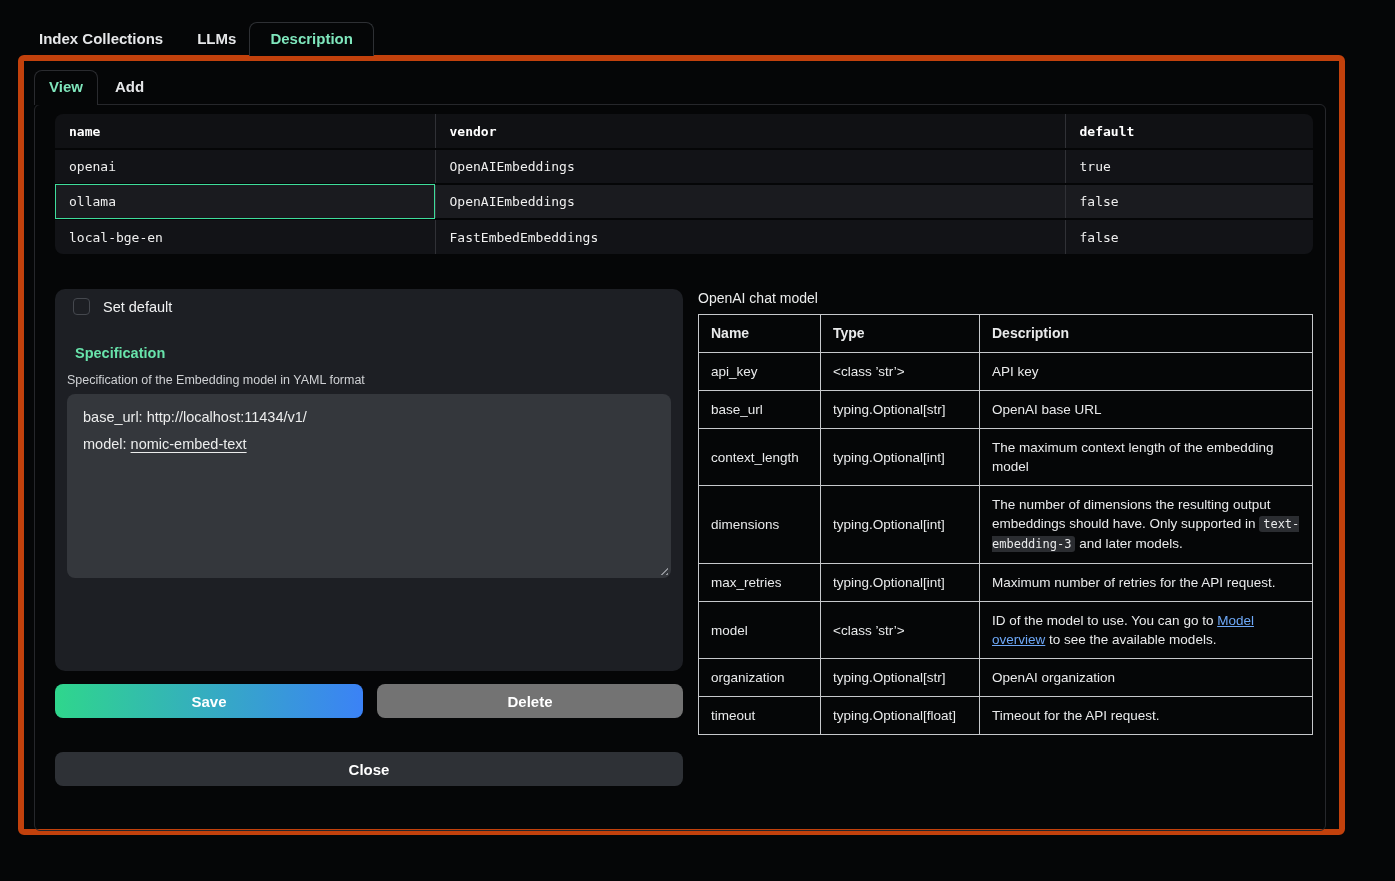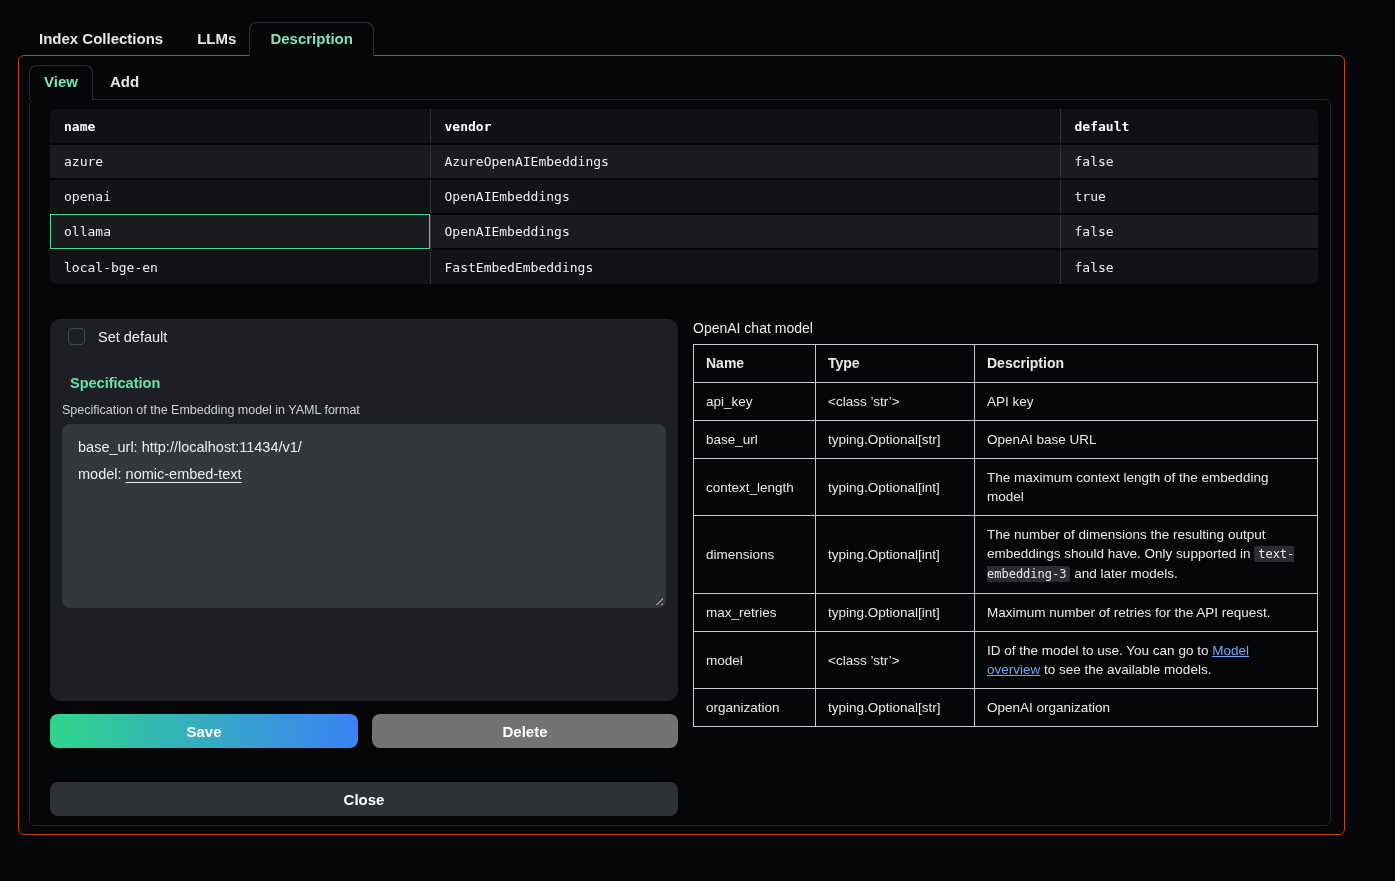--- a/index.html
+++ b/index.html
@@ -18,21 +18,21 @@
     white-space:nowrap;
   }
   .top-tab:nth-child(2) { padding-left:12px; padding-right:12px; }
   .top-tab.active {
     color:#7fe6bc; border-color:#2e3034; border-radius:8px 8px 0 0;
     background:#050607; margin-bottom:-1px; padding-bottom:9px;
   }
 
   .outer {
     margin:0 50px 0 18px; height:780px;
-    border:1px solid #c2410c; border-radius:6px;
+    border:6px solid #c2410c; border-radius:6px;
   }
 
   
   .sub-tab-bar { display:flex; align-items:flex-end; padding-left:10px; height:43px; position:relative; z-index:2; }
   .sub-tab {
     padding:8px 16px 9px; font-size:15px; font-weight:600; color:#e6e7e9;
     border:1px solid transparent; border-bottom:none; line-height:16px; cursor:pointer;
   }
   .sub-tab:first-child { padding-left:14px; padding-right:14px; }
   .sub-tab.active {
@@ -154,25 +154,20 @@
               <col>
             </colgroup>
           <thead>
               <tr>
                 <th>name</th>
                 <th>vendor</th>
                 <th>default</th>
               </tr>
             </thead>
           <tbody>
-              <tr class="alt">
-                <td>azure</td>
-                <td>AzureOpenAIEmbeddings</td>
-                <td>false</td>
-              </tr>
               <tr>
                 <td>openai</td>
                 <td>OpenAIEmbeddings</td>
                 <td>true</td>
               </tr>
               <tr class="alt">
                 <td class="selected-cell">ollama</td>
                 <td>OpenAIEmbeddings</td>
                 <td>false</td>
               </tr>
@@ -253,20 +248,25 @@
                 <tr>
                   <td>model</td>
                   <td>&lt;class ’str’&gt;</td>
                   <td>ID of the model to use. You can go to <a class="link">Model overview</a> to see the available models.</td>
                 </tr>
                 <tr>
                   <td>organization</td>
                   <td>typing.Optional[str]</td>
                   <td>OpenAI organization</td>
                 </tr>
+                <tr>
+                  <td>timeout</td>
+                  <td>typing.Optional[float]</td>
+                  <td>Timeout for the API request.</td>
+                </tr>
               </tbody>
           </table>
         </div>
 
       </div>
     </div>
   </div>
 </div>
 
 </body></html>

